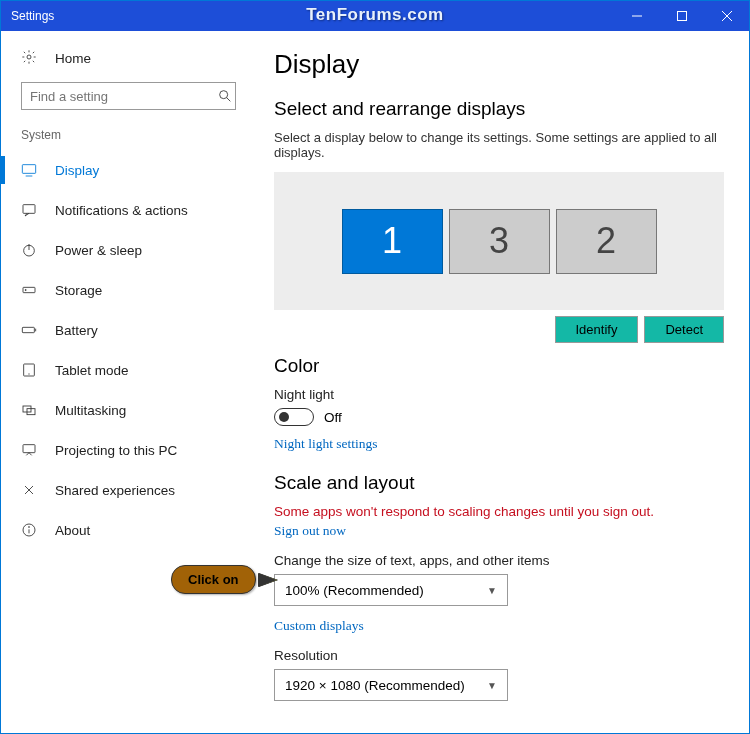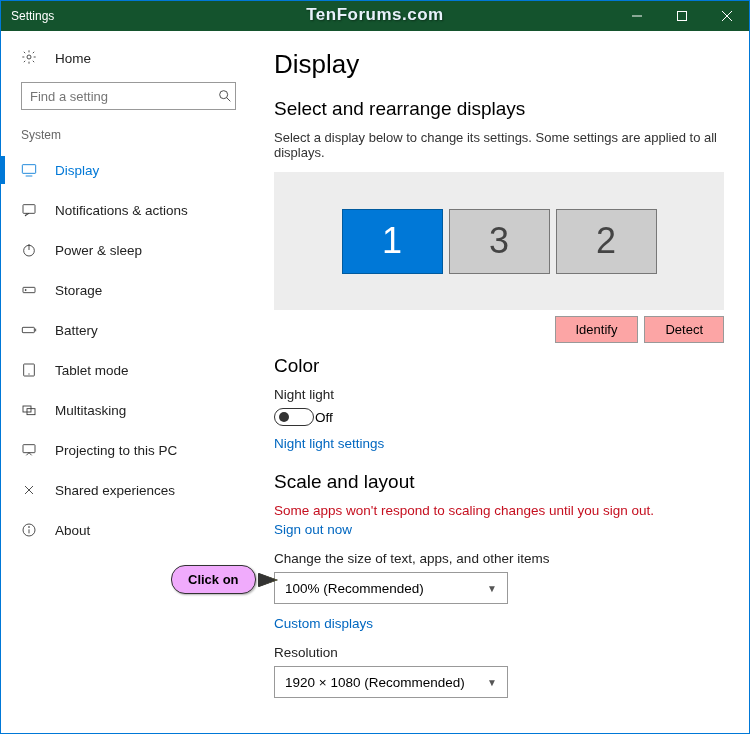--- a/index.html
+++ b/index.html
@@ -1,17 +1,17 @@
 <!DOCTYPE html>
 <html><head>
 <meta charset="utf-8">
 <style>
   * { margin: 0; padding: 0; box-sizing: border-box; font-family: "Segoe UI", Tahoma, sans-serif; }
   body { width: 750px; height: 734px; background: #fff; overflow: hidden; position: relative; border: 1px solid #0078d7;}
-  .titlebar { height: 30px; background: #14532d; color: #fff; display: flex; align-items: center; }
+  .titlebar { height: 30px; background: #1d4ed8; color: #fff; display: flex; align-items: center; }
   .titlebar .title { font-size: 12px; padding-left: 10px; flex: 0 0 auto; }
   .titlebar .spacer { flex: 1; }
   .titlebar .overlay { position: absolute; left: 0; right: 0; top: 4px; text-align: center; font-size: 17px; font-weight: 700; color: #e8f1fb; text-shadow: 1px 1px 2px rgba(0,0,0,.4); letter-spacing: .5px; pointer-events: none;}
   .win-controls { display: flex; }
   .win-btn { width: 45px; height: 30px; display: flex; align-items: center; justify-content: center; color: #fff; }
   .win-btn svg { width: 10px; height: 10px; stroke: #fff; fill: none; stroke-width: 1; }
 
   .content { display: flex; height: calc(100% - 30px); }
   .sidebar { width: 255px; padding: 14px 0 0 0; }
   .main { flex: 1; padding: 18px 25px 0 18px; overflow: hidden; }
@@ -24,39 +24,39 @@
   .nav-item { display: flex; align-items: center; gap: 18px; height: 40px; padding: 0 20px; font-size: 13.5px; color: #222; cursor: default; position: relative; }
   .nav-item .icon { width: 16px; display: flex; justify-content: center; }
   .nav-item.active { color: #0078d7; }
   .nav-item.active::before { content: ""; position: absolute; left: 0; top: 6px; bottom: 6px; width: 4px; background: #0078d7; }
   .nav-item.active .icon svg { stroke: #0078d7; }
 
   h1.page-title { font-weight: 400; font-size: 26px; margin-bottom: 18px; }
   h2.section { font-weight: 400; font-size: 19px; margin: 12px 0 10px 0; }
   .help { font-size: 13px; color: #333; margin-bottom: 12px; }
   .subhead { font-size: 13.5px; color: #222; margin: 6px 0 6px 0; }
-  .link { color: #0067c0; font-size: 13.5px; cursor: pointer; display: inline-block; margin: 4px 0; }
+  .link { color: #0067c0; font-size: 13.5px; cursor: pointer; display: inline-block; margin: 4px 0; font-family: Liberation Serif, serif; }
   .warning { color: #c50f1f; font-size: 13.5px; margin-top: 4px; }
 
   .display-arrange { background: #ededed; height: 138px; display: flex; align-items: center; justify-content: center; gap: 6px; margin-bottom: 6px; }
   .disp-box { width: 101px; height: 65px; border: 1px solid #777; display: flex; align-items: center; justify-content: center; font-size: 36px; font-weight: 300; color: #444; background: #ccc; }
   .disp-box.selected { background: #0078d7; color: #fff; border-color: #005a9e;}
   .btn-row { display: flex; justify-content: flex-end; gap: 6px; margin-bottom: 8px;}
-  .win-button { background: #fca5a5; border: 1px solid #999; font-size: 13px; padding: 5px 20px; cursor: pointer;}
-
-  .toggle { display: flex; align-items: center; gap: 1px; margin: 4px 0 6px 0; }
+  .win-button { background: #14b8a6; border: 1px solid #999; font-size: 13px; padding: 5px 20px; cursor: pointer;}
+
+  .toggle { display: flex; align-items: center; gap: 10px; margin: 4px 0 6px 0; }
   .toggle-switch { width: 40px; height: 18px; border: 1px solid #333; border-radius: 10px; position: relative; background: #fff; }
   .toggle-knob { width: 10px; height: 10px; border-radius: 50%; background: #333; position: absolute; top: 3px; left: 4px; }
   .toggle-label { font-size: 13.5px; }
 
   .combo { width: 234px; height: 32px; border: 1px solid #999; display: flex; align-items: center; justify-content: space-between; padding: 0 10px; font-size: 13.5px; margin: 6px 0 8px 0; cursor: pointer;}
   .combo .chev { font-size: 10px; color: #555;}
 
   .callout { position: absolute; left: 170px; top: 564px; }
-  .callout-body { background: #f0abfc; border: 1px solid #333; border-radius: 14px; padding: 6px 16px; font-weight: 700; font-size: 13px; color: #000; position: relative; box-shadow: 1px 1px 2px rgba(0,0,0,.3);}
+  .callout-body { background: #a16207; border: 1px solid #333; border-radius: 14px; padding: 6px 16px; font-weight: 700; font-size: 13px; color: #000; position: relative; box-shadow: 1px 1px 2px rgba(0,0,0,.3);}
   .callout-tail { position: absolute; left: 88px; top: 9px; width: 0; height: 0; border-top: 6px solid transparent; border-bottom: 6px solid transparent; border-left: 18px solid #ffff66; filter: drop-shadow(1px 0 0 #333);}
   .callout-tail::before{ content:""; position:absolute; left:-19px; top:-7px; border-top:7px solid transparent; border-bottom:7px solid transparent; border-left:19px solid #333; z-index:-1;}
 
   svg.ico { width: 16px; height: 16px; stroke: #333; fill: none; stroke-width: 1.3; }
 </style>
 </head>
 <body>
 
 <div class="titlebar">
   <span class="title">Settings</span>

